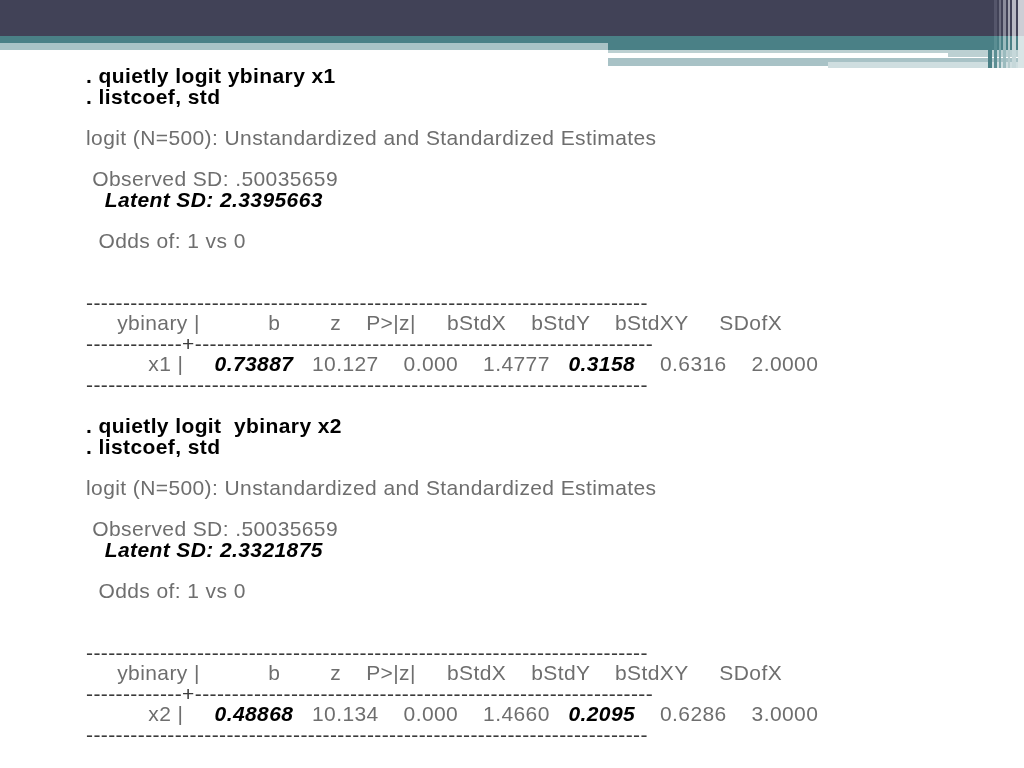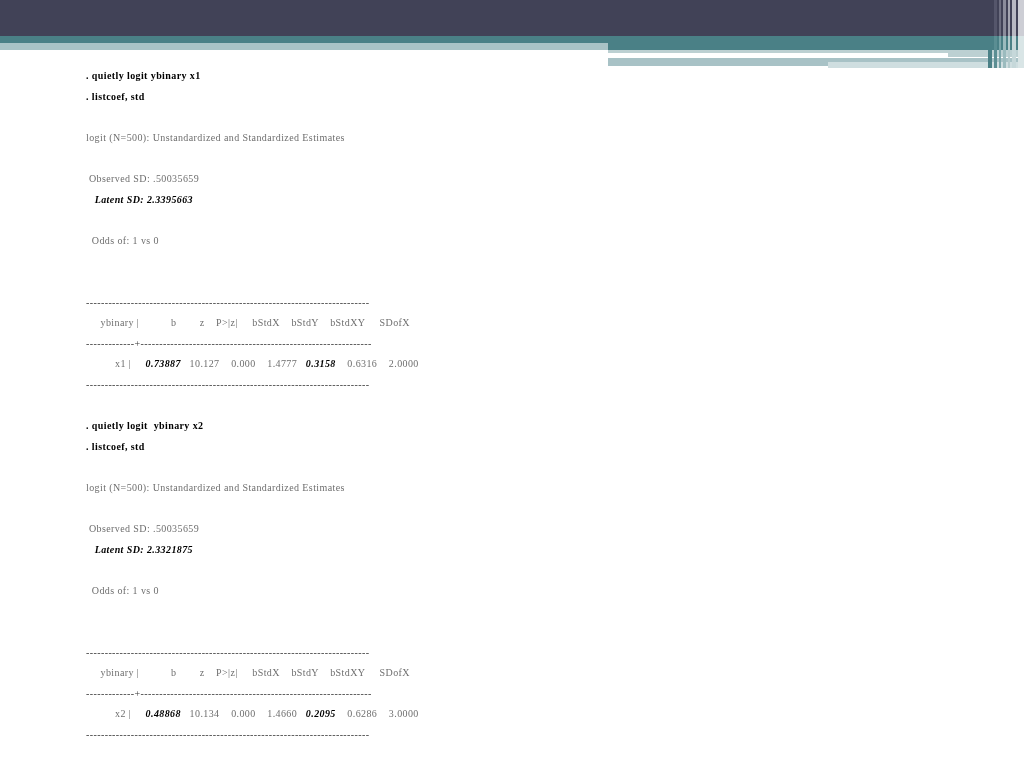--- a/index.html
+++ b/index.html
@@ -97,22 +97,22 @@
     top: 0;
     height: 68px;
   }
 
   
   #console {
     position: absolute;
     left: 86px;
     top: 66px;
     width: 900px;
-    font-family: Liberation Serif, serif;
-    font-size: 10px;
+    font-family: Liberation Sans, sans-serif;
+    font-size: 21px;
     line-height: 20.6px;
     white-space: pre;
     color: #6e6e6e;
     letter-spacing: 0.4px;
   }
   .line {
     white-space: pre;
     min-height: 20.6px;
   }
   .cmd {

